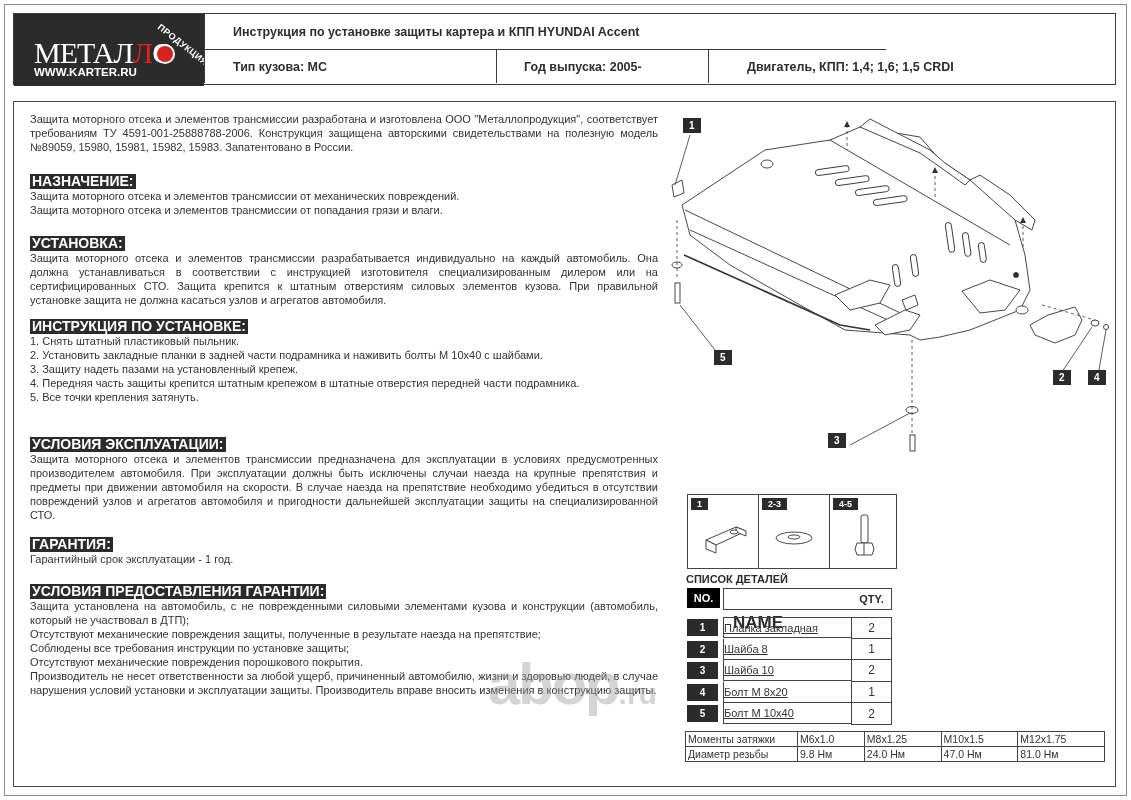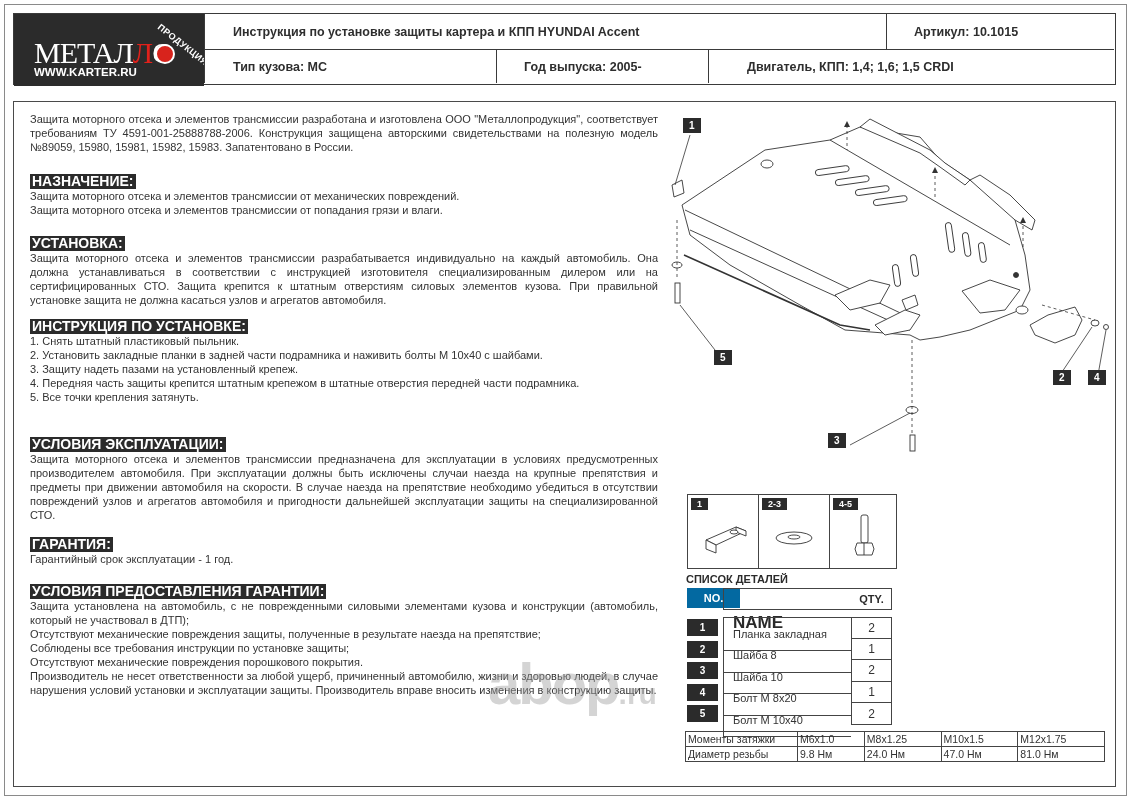--- a/index.html
+++ b/index.html
@@ -35,29 +35,29 @@
   
   .diagram { position: absolute; left: 670px; top: 105px; width: 445px; height: 360px; }
 
   
   .parts-img { position: absolute; left: 687px; top: 494px; width: 210px; height: 75px; border: 1.3px solid #444; display: flex; }
   .parts-img .cell { position: relative; flex: 1; border-right: 1.3px solid #444; }
   .parts-img .cell:last-child { border-right: none; }
   .tag { position: absolute; left: 3px; top: 3px; background: #2b2b2b; color: #fff; font-size: 9px; font-weight: bold; padding: 1px 6px; }
 
   .parts-title { position: absolute; left: 686px; top: 573px; font-size: 11px; font-weight: bold; color: #2b2b2b; }
-  .parts-head-no { position: absolute; left: 687px; top: 588px; width: 53px; height: 20px; background: #0369a1; color: #fff; font-size: 11px; font-weight: bold; display: flex; align-items: center; justify-content: center; }
+  .parts-head-no { position: absolute; left: 687px; top: 588px; width: 33px; height: 20px; background: #000000; color: #fff; font-size: 11px; font-weight: bold; display: flex; align-items: center; justify-content: center; }
   .parts-head { position: absolute; left: 723px; top: 588px; width: 169px; height: 22px; border: 1.3px solid #444; display: flex; }
   .parts-head .name { width: 128px; border-right: 1.3px solid #444; font-size: 17px; font-weight: bold; padding-left: 9px; display: flex; align-items: center; margin-top: 34px; }
   .parts-head .qty { flex: 1; font-size: 11px; font-weight: bold; display: flex; align-items: center; justify-content: center; }
 
   .parts-rows { position: absolute; left: 687px; top: 617px; width: 205px; }
   .prow { position: relative; height: 21.6px; }
   .prow .no { position: absolute; left: 0; top: 2px; width: 31px; height: 17px; background: #2b2b2b; color: #fff; font-size: 10px; font-weight: bold; display: flex; align-items: center; justify-content: center; }
-  .prow .nm { position: absolute; left: 36px; top: 0; width: 128px; height: 34px; border: 1.2px solid #444; border-right: none; font-size: 11px; padding-left: 9px; display: flex; align-items: center; color: #333; }
+  .prow .nm { position: absolute; left: 36px; top: 0; width: 128px; height: 21px; border: 1.2px solid #444; border-right: none; font-size: 11px; display: flex; align-items: center; color: #333; text-decoration: underline; }
   .prow .q { position: absolute; left: 164px; top: 0; width: 41px; height: 21.6px; border: 1.2px solid #444; font-size: 12px; display: flex; align-items: center; justify-content: center; color: #333; }
   .prow + .prow .nm, .prow + .prow .q { border-top: none; }
 
   
   .torque { position: absolute; left: 685px; top: 731px; width: 420px; border-collapse: collapse; font-size: 10.5px; color: #333; }
   .torque td { border: 1.2px solid #444; height: 15px; text-align: left; padding: 0 2px; }
   .torque td:first-child { width: 112px; }
 
   .watermark { position: absolute; left: 488px; top: 650px; font-size: 58px; font-weight: bold; color: rgba(160,160,160,0.45); letter-spacing: -2px; }
   .watermark .ru { font-size: 30px; letter-spacing: 0; }
@@ -68,21 +68,20 @@
 <div class="outer-frame"></div>
 
 <div class="header">
   <div class="logo">
     <div class="brand"><span>МЕТАЛ</span><span class="red">Л</span><span>О</span></div>
     <div class="circle"></div>
     <div class="sub">ПРОДУКЦИЯ</div>
     <div class="url">WWW.KARTER.RU</div>
   </div>
   <div class="hcell h-title">Инструкция по установке защиты картера и КПП  HYUNDAI Accent</div>
-  <div class="hcell h-article">Артикул: 10.1015</div>
   <div class="hcell h-body">Тип кузова: МС</div>
   <div class="hcell h-year">Год выпуска: 2005-</div>
   <div class="hcell h-engine">Двигатель, КПП: 1,4; 1,6; 1,5 CRDI</div>
 </div>
 
 <div class="content"></div>
 
 <div class="text-col">
   <p class="para">Защита моторного отсека и элементов трансмиссии разработана и изготовлена ООО "Металлопродукция", соответствует требованиям ТУ 4591-001-25888788-2006. Конструкция защищена авторскими свидетельствами на полезную модель №89059, 15980, 15981, 15982, 15983. Запатентовано в России.</p>
 

